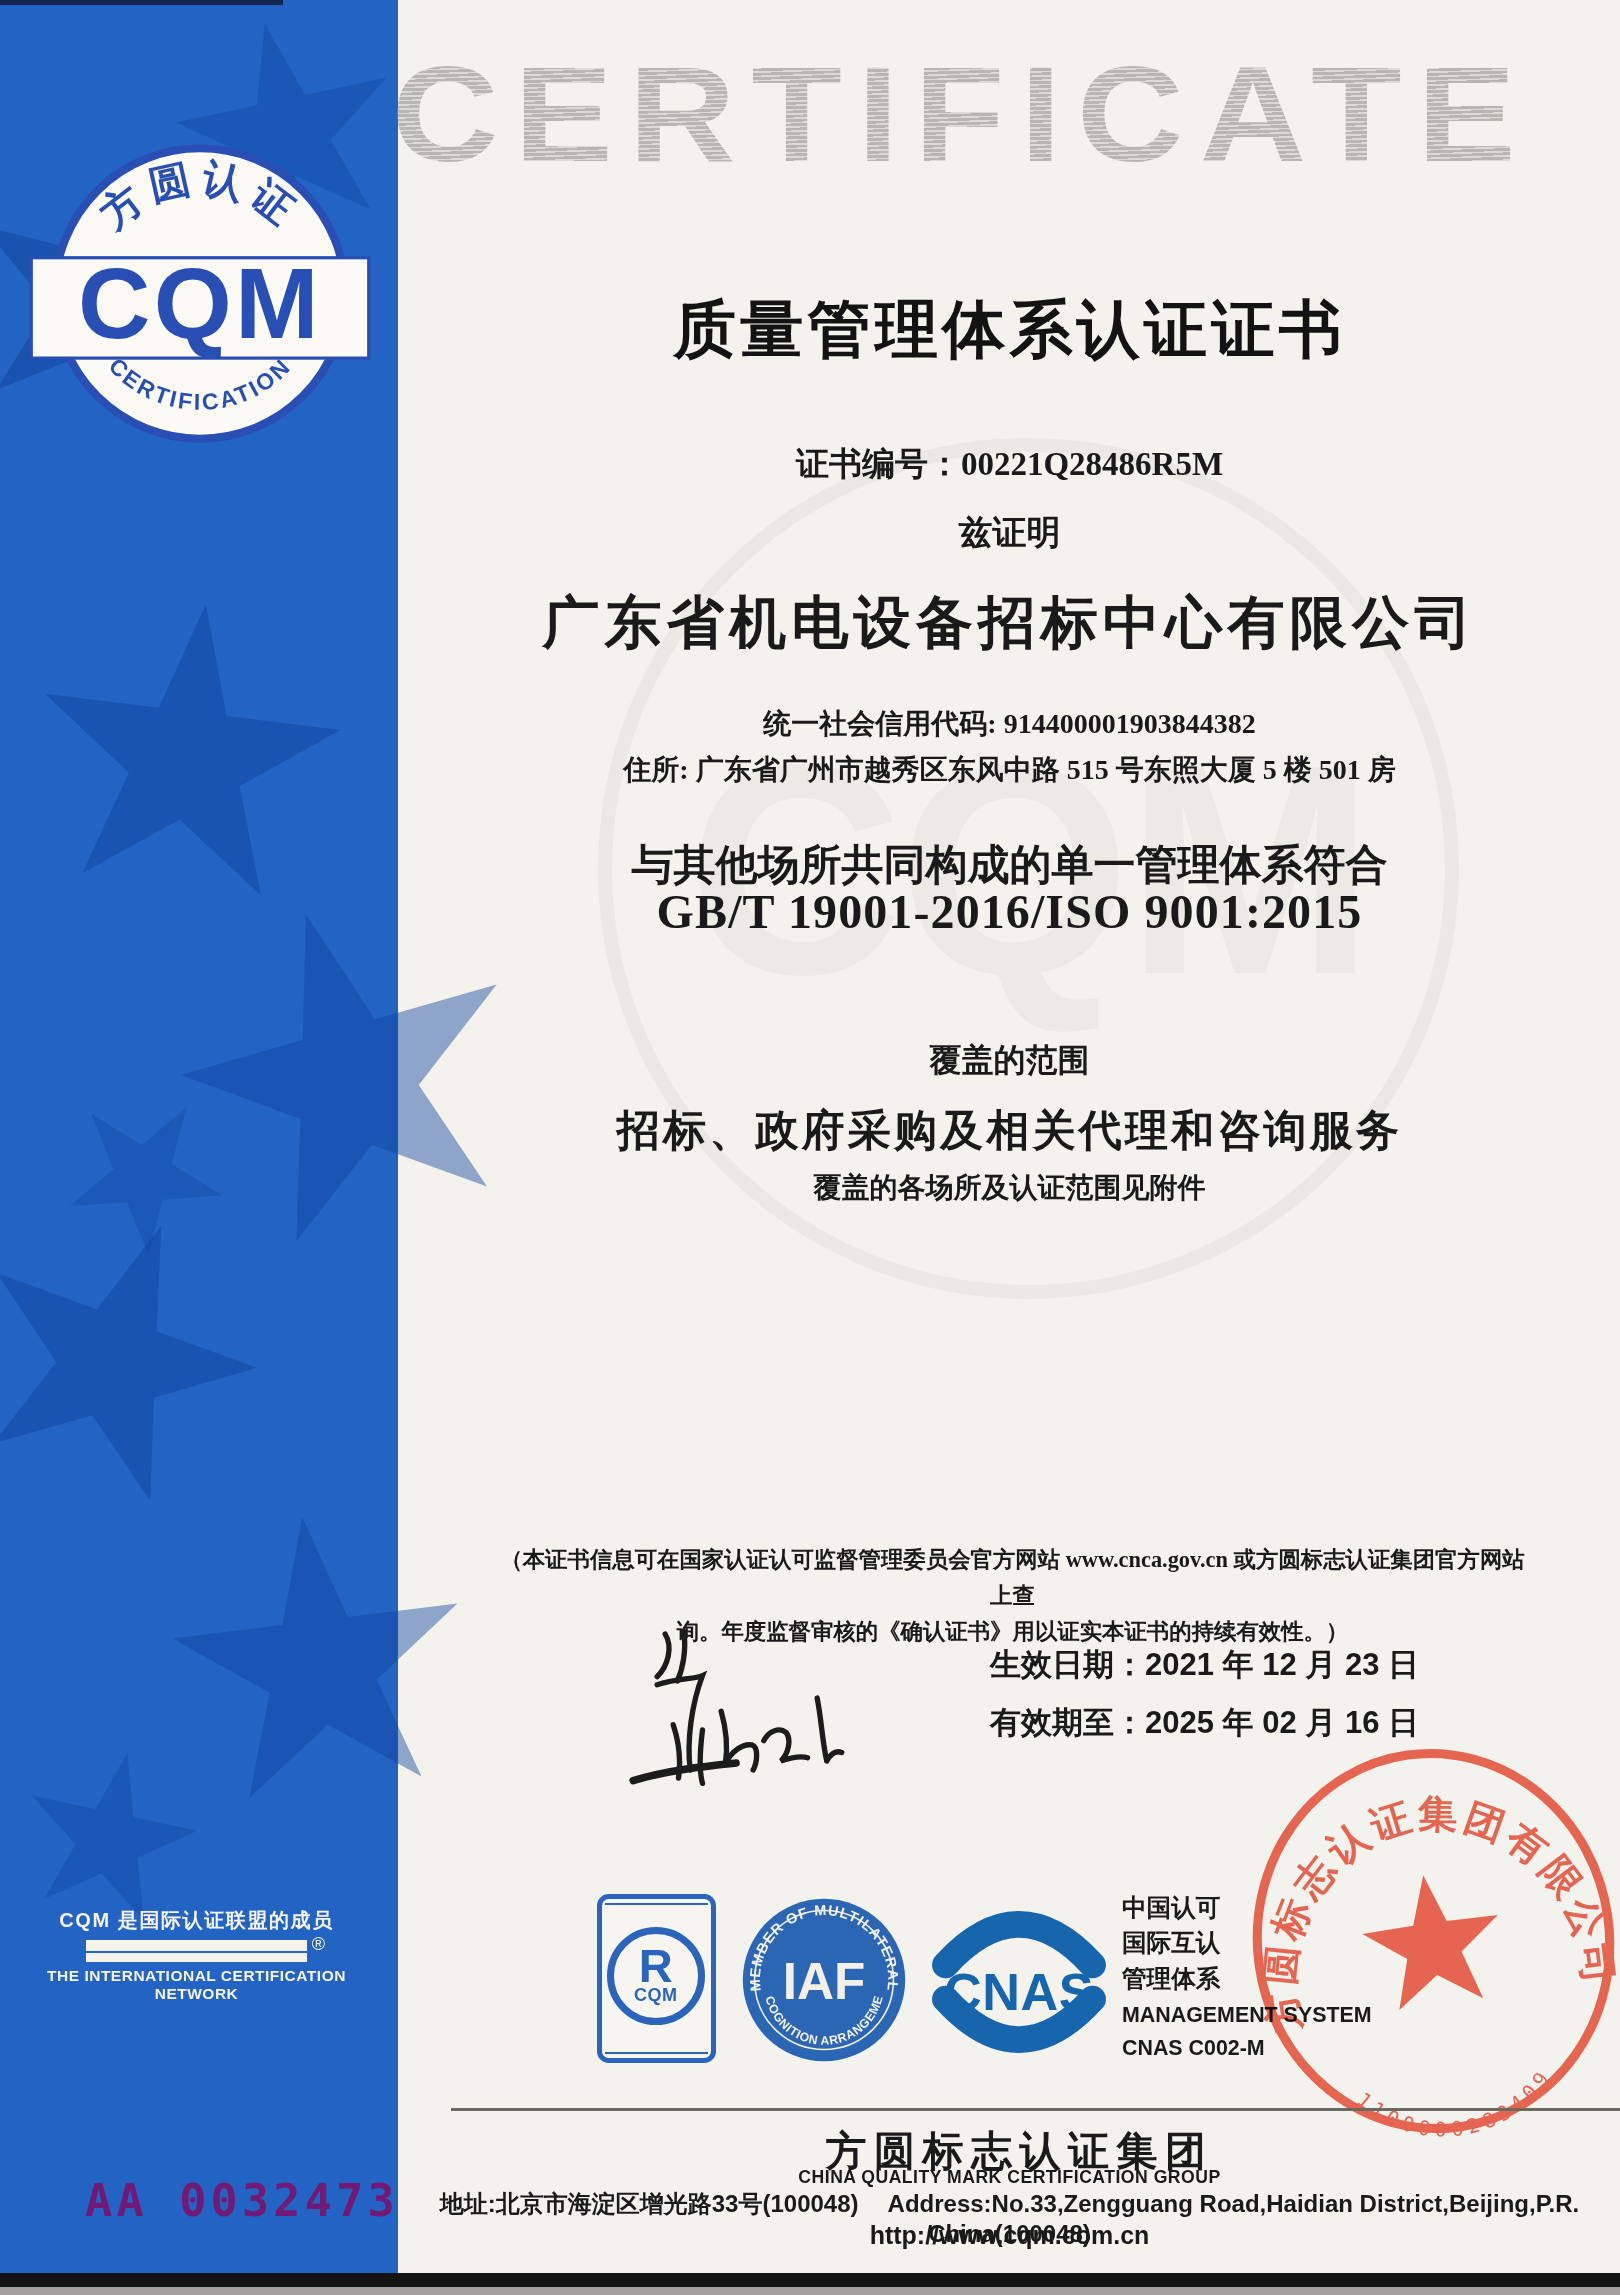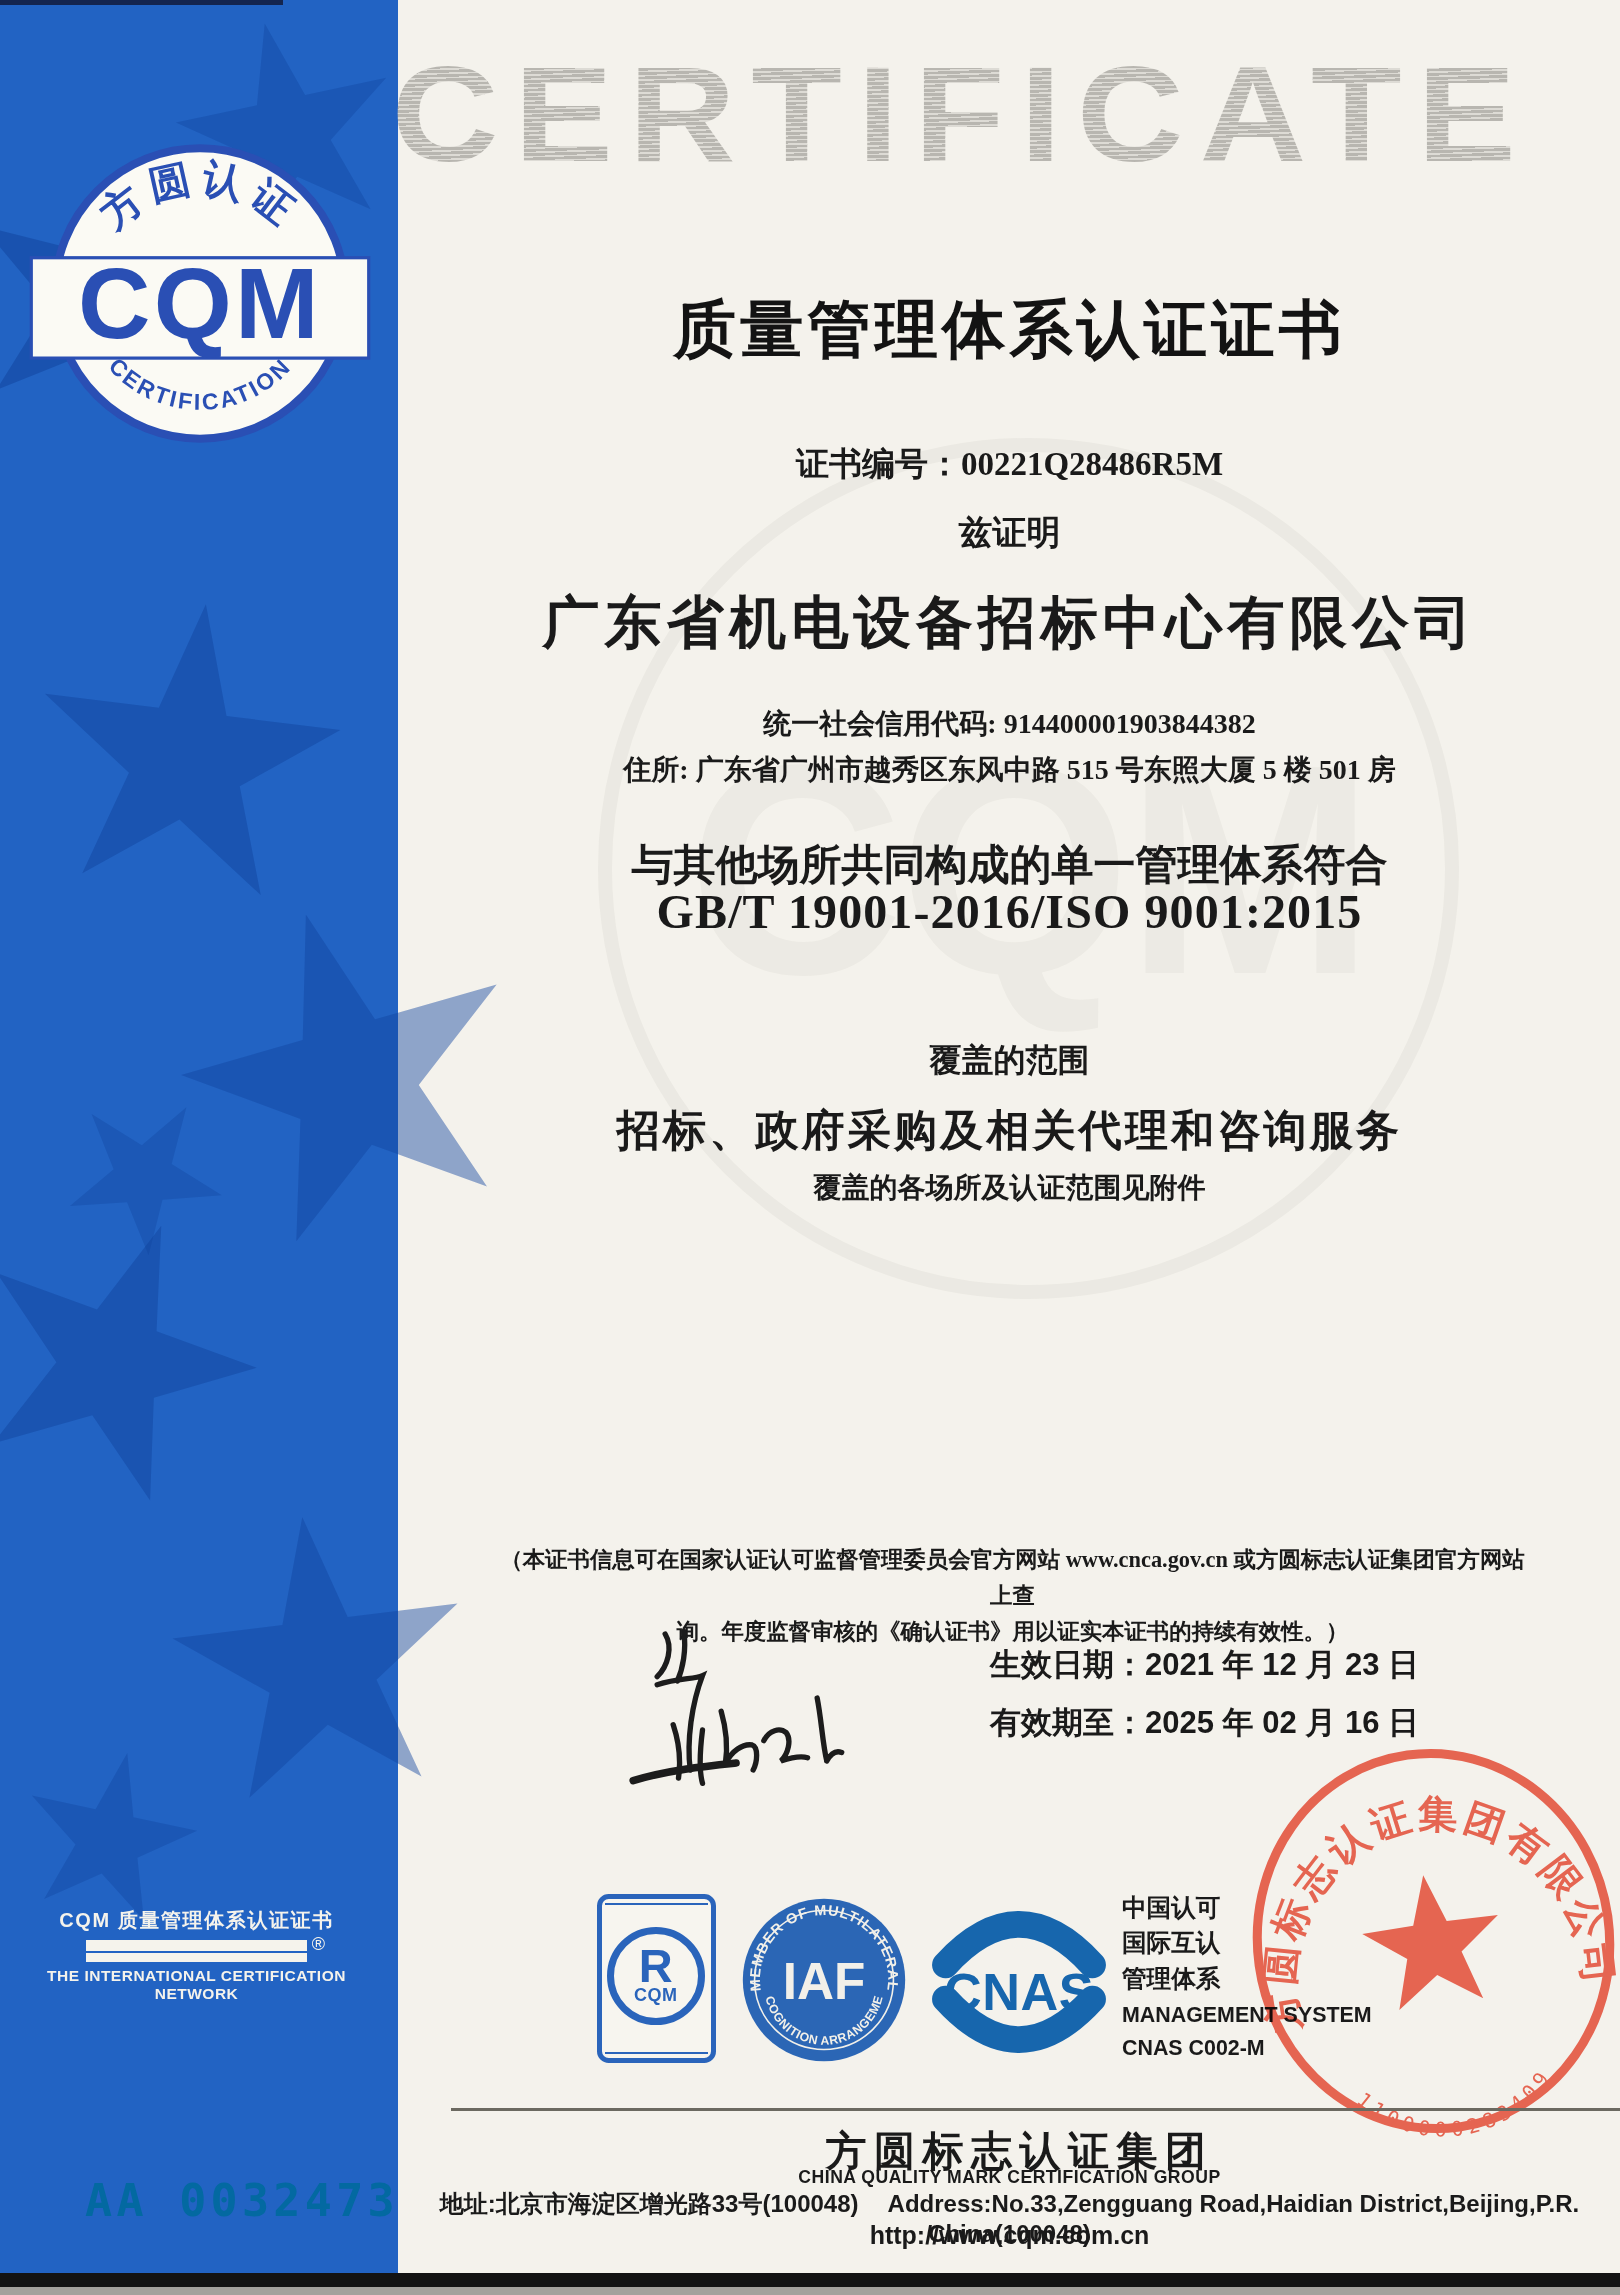--- a/index.html
+++ b/index.html
@@ -79,21 +79,21 @@
   .iqnet .namerow{position:relative;height:85px;}
   .iqnet .name{font-size:76px;font-weight:bold;letter-spacing:0px;line-height:1.05;}
   .iqnet .dash{position:absolute;top:38px;width:46px;height:11.7px;background:#f5f3ec;}
   .iqnet .dash.l{left:-28px;} .iqnet .dash.r{right:-28px;}
   .iqnet .starring{position:absolute;left:87px;top:4.3px;width:79px;height:79px;border-radius:50%;
       border:3.7px dotted rgba(245,243,236,.95);box-sizing:border-box;}
   .iqnet .bar2{width:221px;height:8.5px;background:#f5f3ec;margin:2.1px auto 5.3px;}
   .iqnet .tagline{font-size:15.5px;font-weight:bold;letter-spacing:0.5px;}
 
   .serialno{left:85px;top:2174px;font-family:"DejaVu Sans Mono","Liberation Mono",monospace;
-      font-size:45px;letter-spacing:4.3px;color:#0369a1;font-weight:bold;}
+      font-size:45px;letter-spacing:4.3px;color:#701a75;font-weight:bold;}
 
   
   .divider{left:451px;top:2108px;width:1169px;height:2.7px;background:#6b6960;}
   .groupcn{top:2124px;font-size:41px;font-weight:bold;letter-spacing:7.5px;padding-left:10px;}
   .groupen{top:2167px;font-size:17.6px;font-weight:bold;letter-spacing:0.5px;
       font-family:"Liberation Sans","DejaVu Sans",sans-serif;}
   .addrline{top:2188px;font-size:24px;font-weight:bold;
       font-family:"Liberation Sans","DejaVu Sans",sans-serif;}
   .addrline .gap{display:inline-block;width:29px;}
   .url{top:2221px;font-size:25px;font-weight:bold;
@@ -226,21 +226,21 @@
         </text>
         <path id="stampBot" d="M 142,600 A 250,268 0 0 0 598,600" fill="none"></path>
         <text font-family="DejaVu Sans Mono, Liberation Mono, monospace" font-size="38" fill="#ee5540" letter-spacing="10">
           <textPath href="#stampBot" startOffset="50%" text-anchor="middle">1100000283409</textPath>
         </text>
       </g>
     </svg>
   </div>
 
   <div class="abs iqnet">
-    <div class="member">CQM 质量管理体系认证证书</div>
+    <div class="member">CQM 是国际认证联盟的成员</div>
     <div class="bar">
       <span class="reg">®</span>
     </div>
     <div class="bar2"></div>
     <div class="tagline">THE INTERNATIONAL CERTIFICATION NETWORK</div>
   </div>
 
   <div class="abs serialno">AA 0032473</div>
 
   <div class="abs divider"></div>

